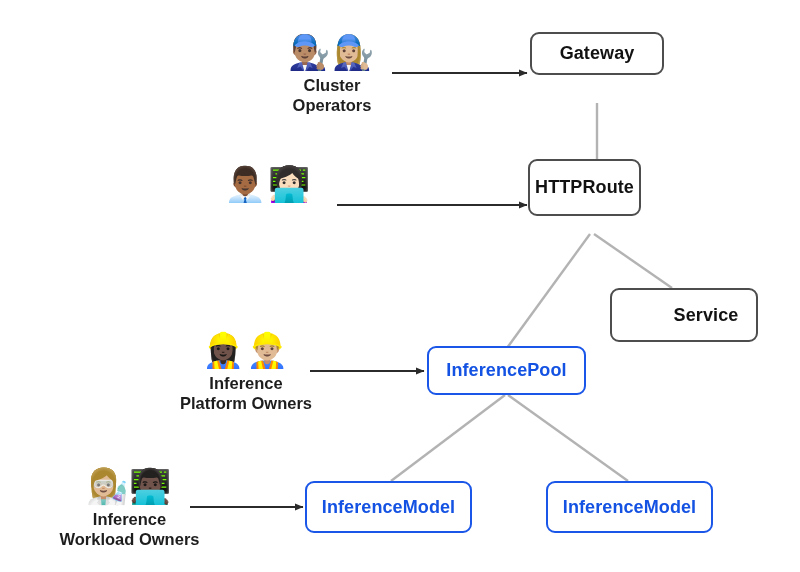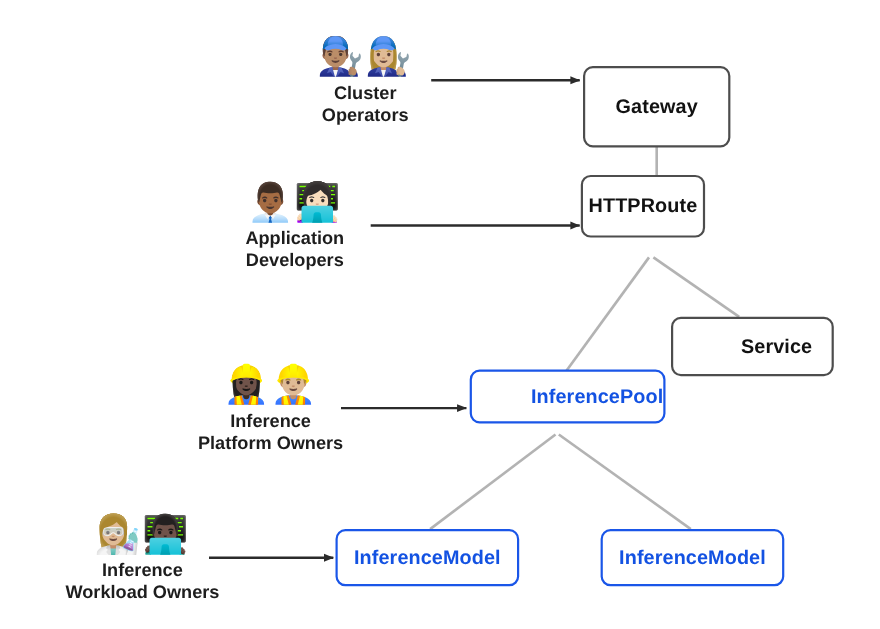--- a/index.html
+++ b/index.html
@@ -100,49 +100,47 @@
   </svg>
 
   <div class="persona" style="left:262px; top:32px; width:140px;">
     <div class="persona-emojis">👨🏽‍🔧👩🏼‍🔧</div>
     <div class="persona-label">Cluster
 Operators</div>
   </div>
 
   <div class="persona" style="left:198px; top:164px; width:140px;">
     <div class="persona-emojis">👨🏾‍💼👩🏻‍💻</div>
-    <div class="persona-label">Application
-Developers</div>
   </div>
 
   <div class="persona" style="left:166px; top:330px; width:160px;">
     <div class="persona-emojis">👷🏿‍♀️👷🏼‍♂️</div>
     <div class="persona-label">Inference
 Platform Owners</div>
   </div>
 
   <div class="persona" style="left:47px; top:466px; width:165px;">
     <div class="persona-emojis">👩🏼‍🔬👨🏿‍💻</div>
     <div class="persona-label">Inference
 Workload Owners</div>
   </div>
 
-  <div class="node core" style="left:530px; top:60px; width:134px; height:74px;">
+  <div class="node core" style="left:530px; top:32px; width:134px; height:43px;">
     <span>Gateway</span>
   </div>
 
   <div class="node core" style="left:528px; top:159px; width:113px; height:57px;">
     <span>HTTPRoute</span>
   </div>
 
   <div class="node core" style="left:610px; top:288px; width:148px; height:54px;padding-left:44px;">
     <span>Service</span>
   </div>
 
-  <div class="node inference" style="left:427px; top:336px; width:178px; height:49px;justify-content:flex-end;">
+  <div class="node inference" style="left:427px; top:346px; width:159px; height:49px;">
     <span>InferencePool</span>
   </div>
 
   <div class="node inference" style="left:305px; top:481px; width:167px; height:52px;">
     <span>InferenceModel</span>
   </div>
 
   <div class="node inference" style="left:546px; top:481px; width:167px; height:52px;">
     <span>InferenceModel</span>
   </div>

